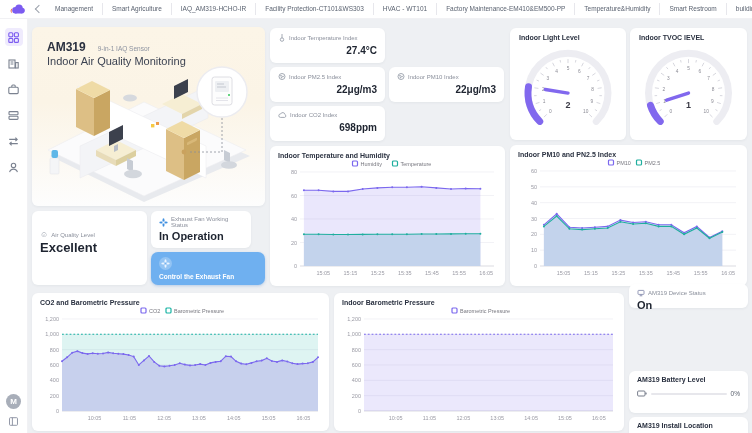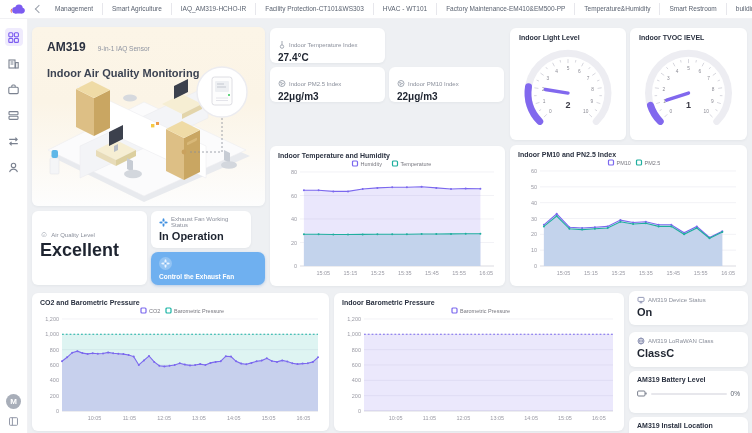--- a/index.html
+++ b/index.html
@@ -35,25 +35,25 @@
   .card { position:absolute; background:#fff; border-radius:6px;
           box-shadow:0 1px 3px rgba(25,30,60,0.05); }
 
   
   .hero { left:4px; top:8px; width:233px; height:179px; overflow:hidden;
           background:linear-gradient(180deg,#fcf5e7 0%,#fbf4e6 42%,#fdfdfd 100%); }
   .hero-text { position:absolute; top:13px; left:15px; z-index:2; }
   .hero-line1 { display:flex; align-items:baseline; gap:12px; }
   .hero-model { font-size:12px; font-weight:bold; color:#2b3140; }
   .hero-suffix { font-size:6.5px; color:#8d93a0; }
-  .hero-subtitle { font-size:11px; font-weight:bold; color:#3c4352; margin-top:13px; }
+  .hero-subtitle { font-size:11px; font-weight:normal; color:#3c4352; margin-top:1px; }
   .hero svg.scene { position:absolute; left:0; bottom:-4px; }
 
   
-  .metric { width:115px; height:35px; padding:12px 8px; }
+  .metric { width:115px; height:35px; padding:5px 8px;text-align:right; }
   .metric-label { display:flex; align-items:center; gap:3px; font-size:6px; color:#8a8f9b; }
   .metric-label svg { stroke:#9aa0ac; fill:none; stroke-width:0.9; flex:none; }
   .metric-value { font-size:10px; font-weight:bold; color:#1e2430; margin-top:3px; }
 
   
   .chart-card { padding:6px 5px 3px 5px; }
   .card-title { font-size:7px; font-weight:bold; color:#2a3140; padding-left:3px; }
   .chart-card svg { display:block; width:100%; height:calc(100% - 11px); }
   .gauge-card { padding:6px 6px 2px 6px; }
   .gauge-card svg { display:block; width:100%; height:calc(100% - 11px); }
@@ -243,20 +243,29 @@
       <div class="metric-label">
           <svg width="8" height="9" viewBox="0 0 8 9">
             <circle cx="4" cy="4.5" r="3"></circle>
             <circle cx="3" cy="3.8" r="0.4" fill="#9aa0ac"></circle>
             <circle cx="5" cy="4.4" r="0.4" fill="#9aa0ac"></circle>
             <circle cx="3.6" cy="5.6" r="0.4" fill="#9aa0ac"></circle>
           </svg>
         <span>Indoor PM10 Index</span>
         </div>
       <div class="metric-value">22μg/m3</div>
+    </section>
+    <section class="card metric" style="left:242px;top:87px">
+      <div class="metric-label">
+          <svg width="9" height="8" viewBox="0 0 9 8">
+            <path d="M2.4 6.4a1.7 1.7 0 0 1 .2-3.4A2.3 2.3 0 0 1 7 3.6a1.5 1.5 0 0 1-.3 2.8Z"></path>
+          </svg>
+        <span>Indoor CO2 Index</span>
+        </div>
+      <div class="metric-value">698ppm</div>
     </section>
 
     <section class="card gauge-card" style="left:482px;top:9px;width:116px;height:112px">
       <div class="card-title">Indoor Light Level</div>
       <svg>
           <path d="M23.7 80.4A40 40 0 1 1 80.3 80.4" stroke="#ededf2" stroke-width="7" fill="none" stroke-linecap="round"></path>
           <path d="M23.7 80.4A40 40 0 0 1 12.5 45.8" stroke="#8168ee" stroke-width="7" fill="none" stroke-linecap="round"></path>
           <line x1="28.0" y1="76.1" x2="30.8" y2="73.3" stroke="#c6c6d0" stroke-width="0.7"></line>
           <text x="34.3" y="71.6" text-anchor="middle" font-size="4.8" fill="#8b8b95">0</text>
           <line x1="23.0" y1="69.8" x2="25.1" y2="68.5" stroke="#c6c6d0" stroke-width="0.7"></line>
@@ -454,21 +463,21 @@
           <rect x="121.5" y="2" width="5" height="5" rx="1" fill="#fff" stroke="#1fae9e" stroke-width="1.2"></rect>
           <text x="129.5" y="6.8" font-size="5.5" fill="#77777f">PM2.5</text>
         </svg>
     </section>
 
     <section class="card mini" style="left:4px;top:192px;width:115px;height:74px">
       <div class="mini-label" style="margin-top:16px">
         <span class="glyph">☺</span>
         <span>Air Quality Level</span>
       </div>
-      <div class="mini-value" style="font-size:18px">Excellent</div>
+      <div class="mini-value" style="font-size:13px">Excellent</div>
     </section>
     <section class="card mini" style="left:123px;top:192px;width:100px;height:37px">
       <div class="mini-label">
         <svg width="9" height="9" viewBox="0 0 9 9" style="fill:#3f8fe0;stroke:none">
           <ellipse cx="6.8" cy="4.5" rx="1.9" ry="1"></ellipse>
             <ellipse cx="2.2" cy="4.5" rx="1.9" ry="1"></ellipse>
           <ellipse cx="4.5" cy="2.2" rx="1" ry="1.9"></ellipse>
             <ellipse cx="4.5" cy="6.8" rx="1" ry="1.9"></ellipse>
           <circle cx="4.5" cy="4.5" r="1.1" fill="#fff"></circle>
         </svg>
@@ -598,40 +607,29 @@
           <text x="192.079" y="113.5" text-anchor="middle" font-size="5.5" fill="#9a9aa4">14:05</text>
           <text x="225.943" y="113.5" text-anchor="middle" font-size="5.5" fill="#9a9aa4">15:05</text>
           <text x="259.807" y="113.5" text-anchor="middle" font-size="5.5" fill="#9a9aa4">16:05</text>
           <polygon points="25.0,28.2 274.0,28.2 274.0,105 25.0,105" fill="rgba(123,104,238,0.15)"></polygon>
           <polyline points="25.0,28.2 274.0,28.2" fill="none" stroke="#7b68ee" stroke-width="1.1" stroke-dasharray="1.8 2"></polyline>
           <rect x="113.0" y="2" width="5" height="5" rx="1" fill="#fff" stroke="#7b68ee" stroke-width="1.2"></rect>
           <text x="121.0" y="6.8" font-size="5.5" fill="#77777f">Barometric Pressure</text>
         </svg>
     </section>
 
-    <section class="card mini" style="left:601px;top:272px;width:119px;height:34px">
+    <section class="card mini" style="left:601px;top:265px;width:119px;height:24px">
       <div class="mini-label">
         <svg width="8" height="8" viewBox="0 0 8 8">
             <rect x="1" y="1.4" width="6" height="4" rx="0.6"></rect>
             <path d="M4 5.4v1.4M2.6 6.8h2.8"></path>
           </svg>
         <span>AM319 Device Status</span>
       </div>
       <div class="mini-value">On</div>
-    </section>
-    <section class="card mini" style="left:601px;top:313px;width:119px;height:35px">
-      <div class="mini-label">
-        <svg width="8" height="8" viewBox="0 0 8 8">
-            <circle cx="4" cy="4" r="3"></circle>
-            <ellipse cx="4" cy="4" rx="1.3" ry="3"></ellipse>
-            <path d="M1 4h6"></path>
-          </svg>
-        <span>AM319 LoRaWAN Class</span>
-      </div>
-      <div class="mini-value">ClassC</div>
     </section>
     <section class="card mini" style="left:601px;top:352px;width:119px;height:42px">
       <div class="batt-title">AM319 Battery Level</div>
       <div class="batt-row">
         <svg width="10" height="7" viewBox="0 0 10 7">
             <rect x="0.6" y="1" width="7.4" height="5" rx="1"></rect>
             <rect x="8.4" y="2.6" width="1.2" height="1.8" fill="#6a7180" stroke="none"></rect>
           </svg>
         <div class="batt-track"></div>
         <span class="batt-pct">0%</span>

